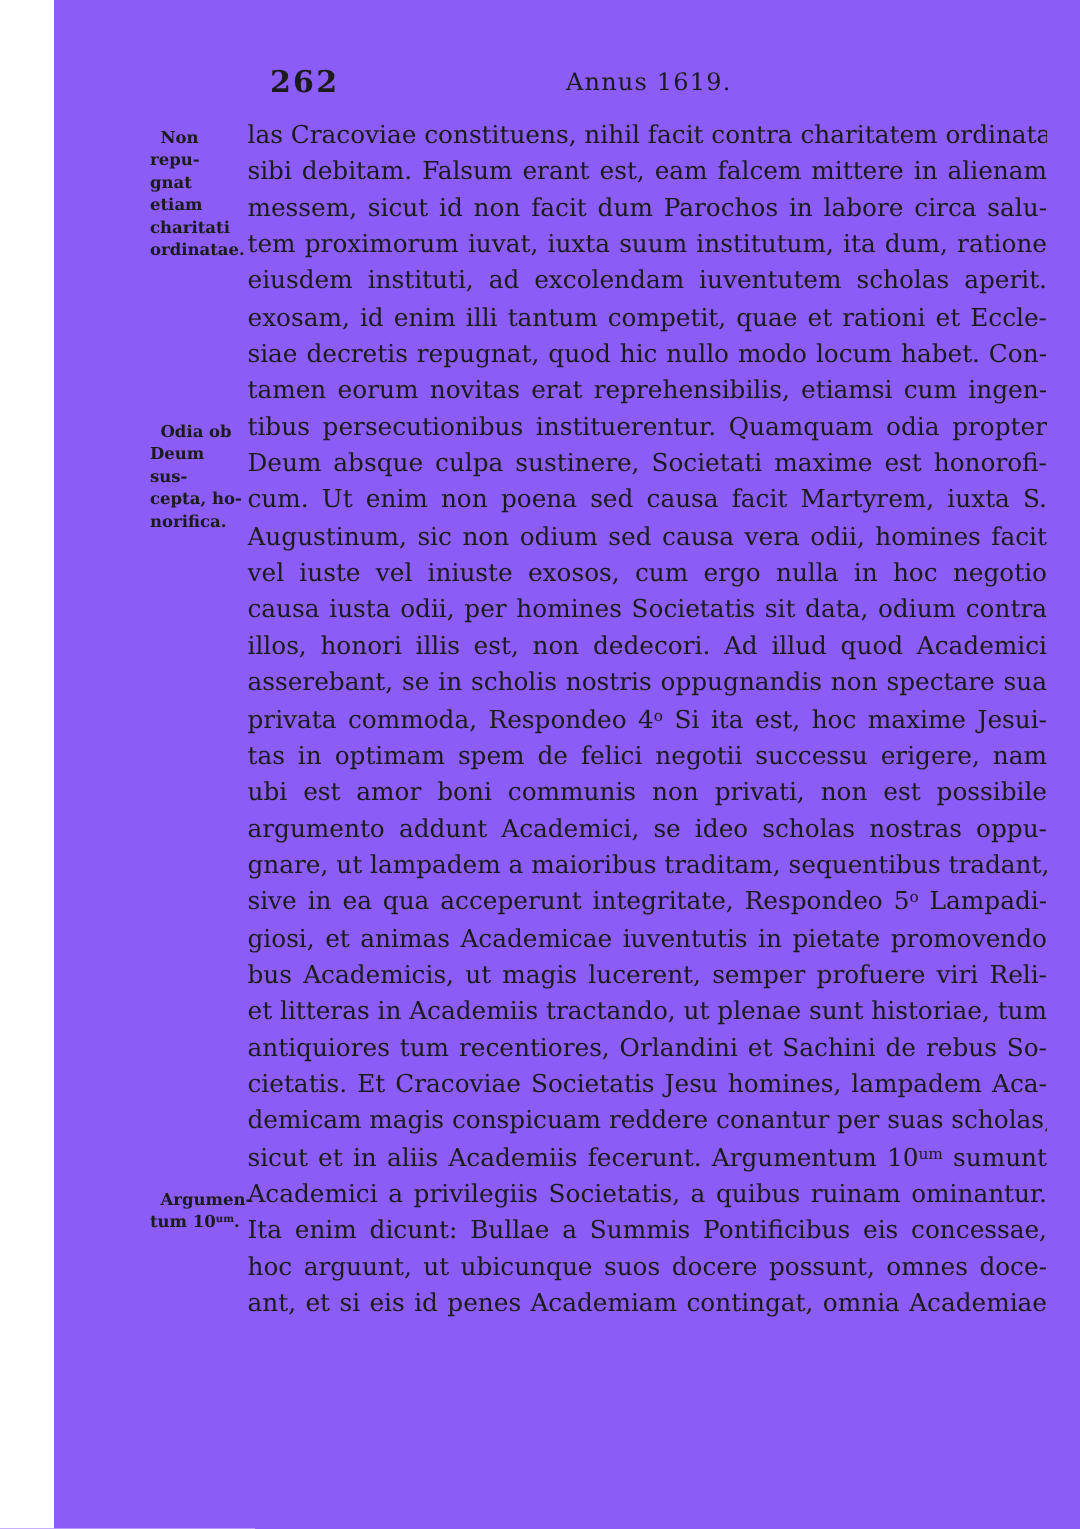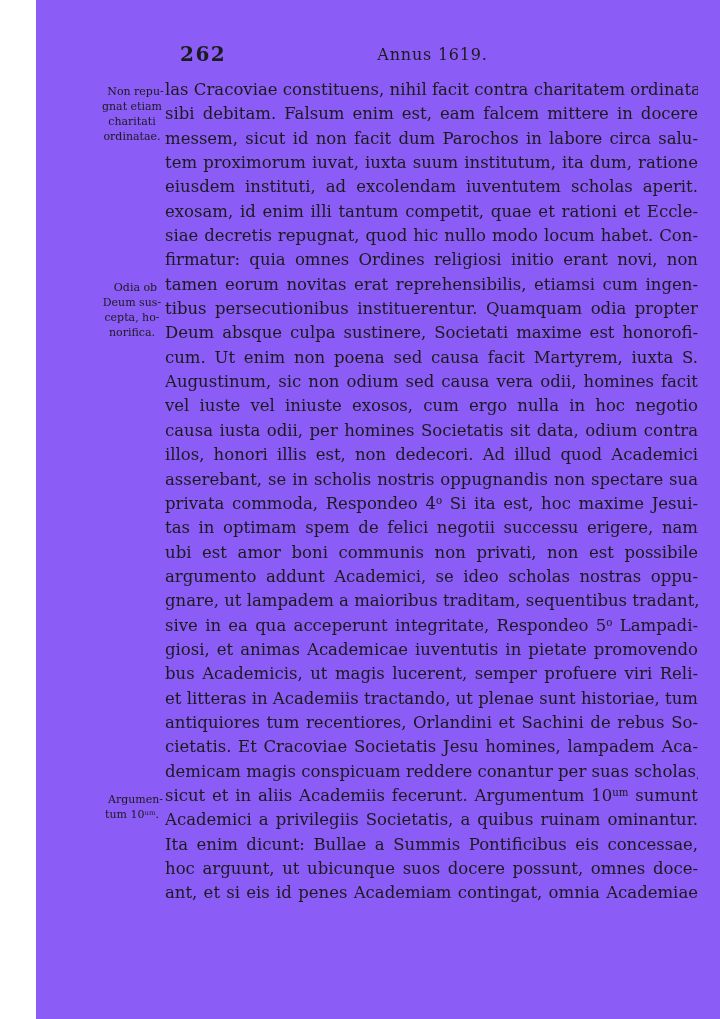--- a/index.html
+++ b/index.html
@@ -44,22 +44,22 @@
   .margin-note sup {
     font-size: 0.62em;
     line-height: 0;
     vertical-align: 0.45em;
   }
 
   
   .margin-notes { position: absolute; left: 0; top: 0; width: 130px; height: 1019px; }
   .margin-note {
     position: absolute; left: 64px; width: 64px;
-    font-size: 11px; font-weight: normal; line-height: 15px;
-    text-align: center;
+    font-size: 11px; font-weight: bold; line-height: 15px;
+    text-align: left;
   }
   .margin-note .mline:first-child { text-indent: 7px; }
 
   
   .scan-edge {
     position: absolute; left: 697px; top: 0; width: 7px; height: 1019px;
     background: #121212;
   }
   .scan-edge-halo {
     position: absolute; left: 704px; top: 0; width: 3px; height: 1019px;
@@ -98,27 +98,26 @@
         <div class="mline">norifica.</div>
       </div>
       <div class="margin-note" style="top: 792px;">
         <div class="mline">Argumen-</div>
         <div class="mline">tum 10<sup>um</sup>.</div>
       </div>
     </div>
 
   <div class="body-text">
       <div class="line">las Cracoviae constituens, nihil facit contra charitatem ordinatam,</div>
-      <div class="line">sibi debitam. Falsum enim est, eam falcem mittere in docere</div>
+      <div class="line">sibi debitam. Falsum erant est, eam falcem mittere in alienam</div>
       <div class="line">messem, sicut id non facit dum Parochos in labore circa salu-</div>
       <div class="line">tem proximorum iuvat, iuxta suum institutum, ita dum, ratione</div>
       <div class="line">eiusdem instituti, ad excolendam iuventutem scholas aperit.</div>
       <div class="line">exosam, id enim illi tantum competit, quae et rationi et Eccle-</div>
       <div class="line">siae decretis repugnat, quod hic nullo modo locum habet. Con-</div>
-      <div class="line">firmatur: quia omnes Ordines religiosi initio erant novi, non</div>
       <div class="line">tamen eorum novitas erat reprehensibilis, etiamsi cum ingen-</div>
       <div class="line">tibus persecutionibus instituerentur. Quamquam odia propter</div>
       <div class="line">Deum absque culpa sustinere, Societati maxime est honorofi-</div>
       <div class="line">cum. Ut enim non poena sed causa facit Martyrem, iuxta S.</div>
       <div class="line">Augustinum, sic non odium sed causa vera odii, homines facit</div>
       <div class="line">vel iuste vel iniuste exosos, cum ergo nulla in hoc negotio</div>
       <div class="line">causa iusta odii, per homines Societatis sit data, odium contra</div>
       <div class="line">illos, honori illis est, non dedecori. Ad illud quod Academici</div>
       <div class="line">asserebant, se in scholis nostris oppugnandis non spectare sua</div>
       <div class="line">privata commoda, Respondeo 4<sup>o</sup> Si ita est, hoc maxime Jesui-</div>

